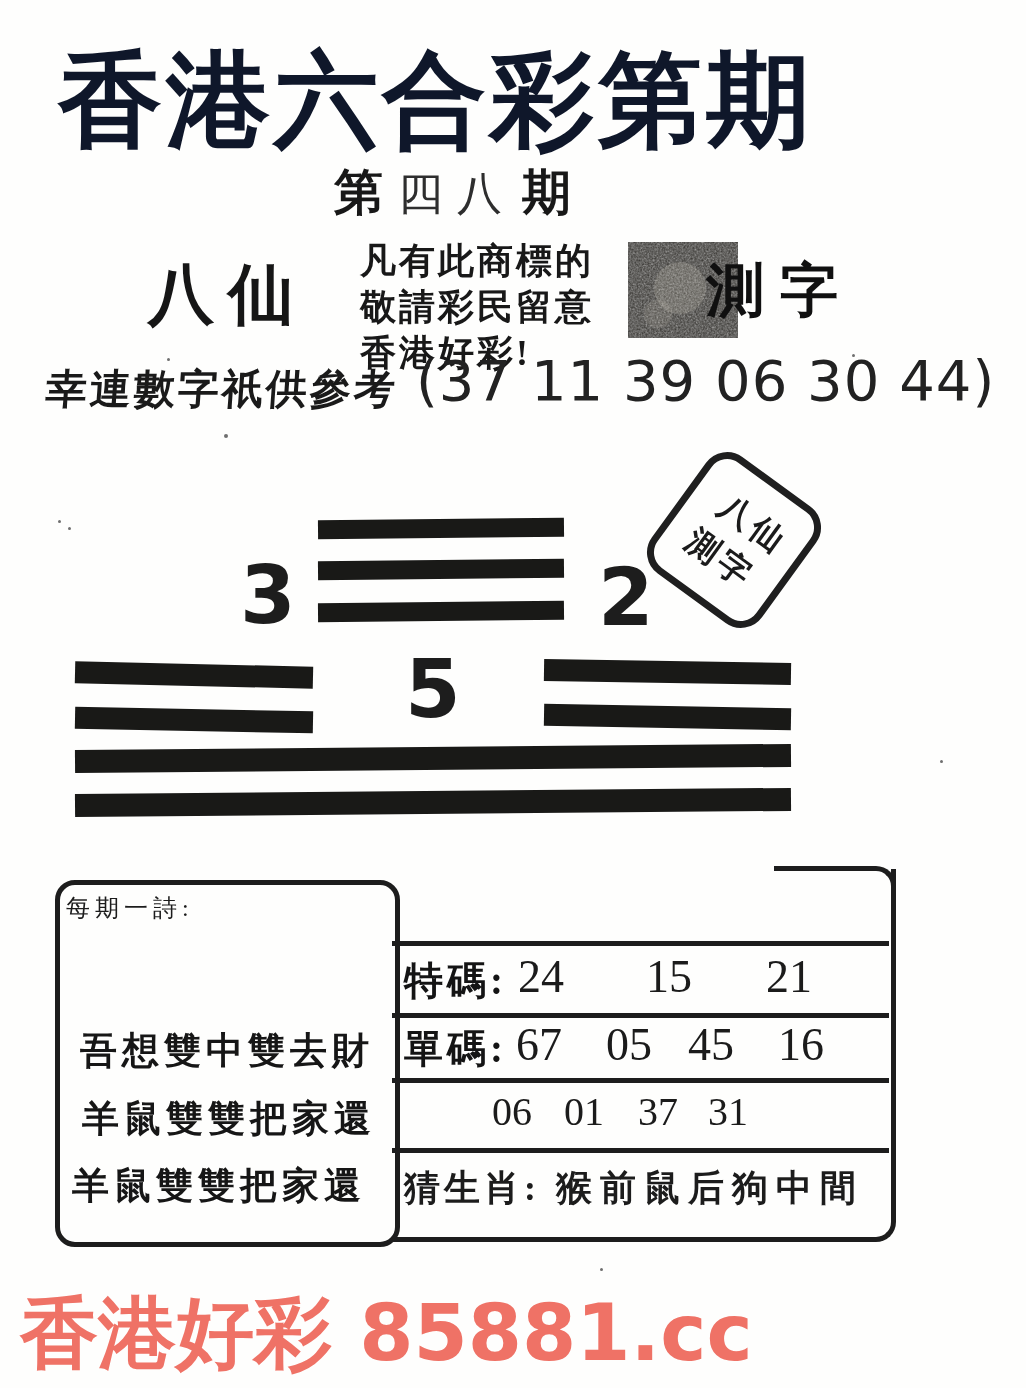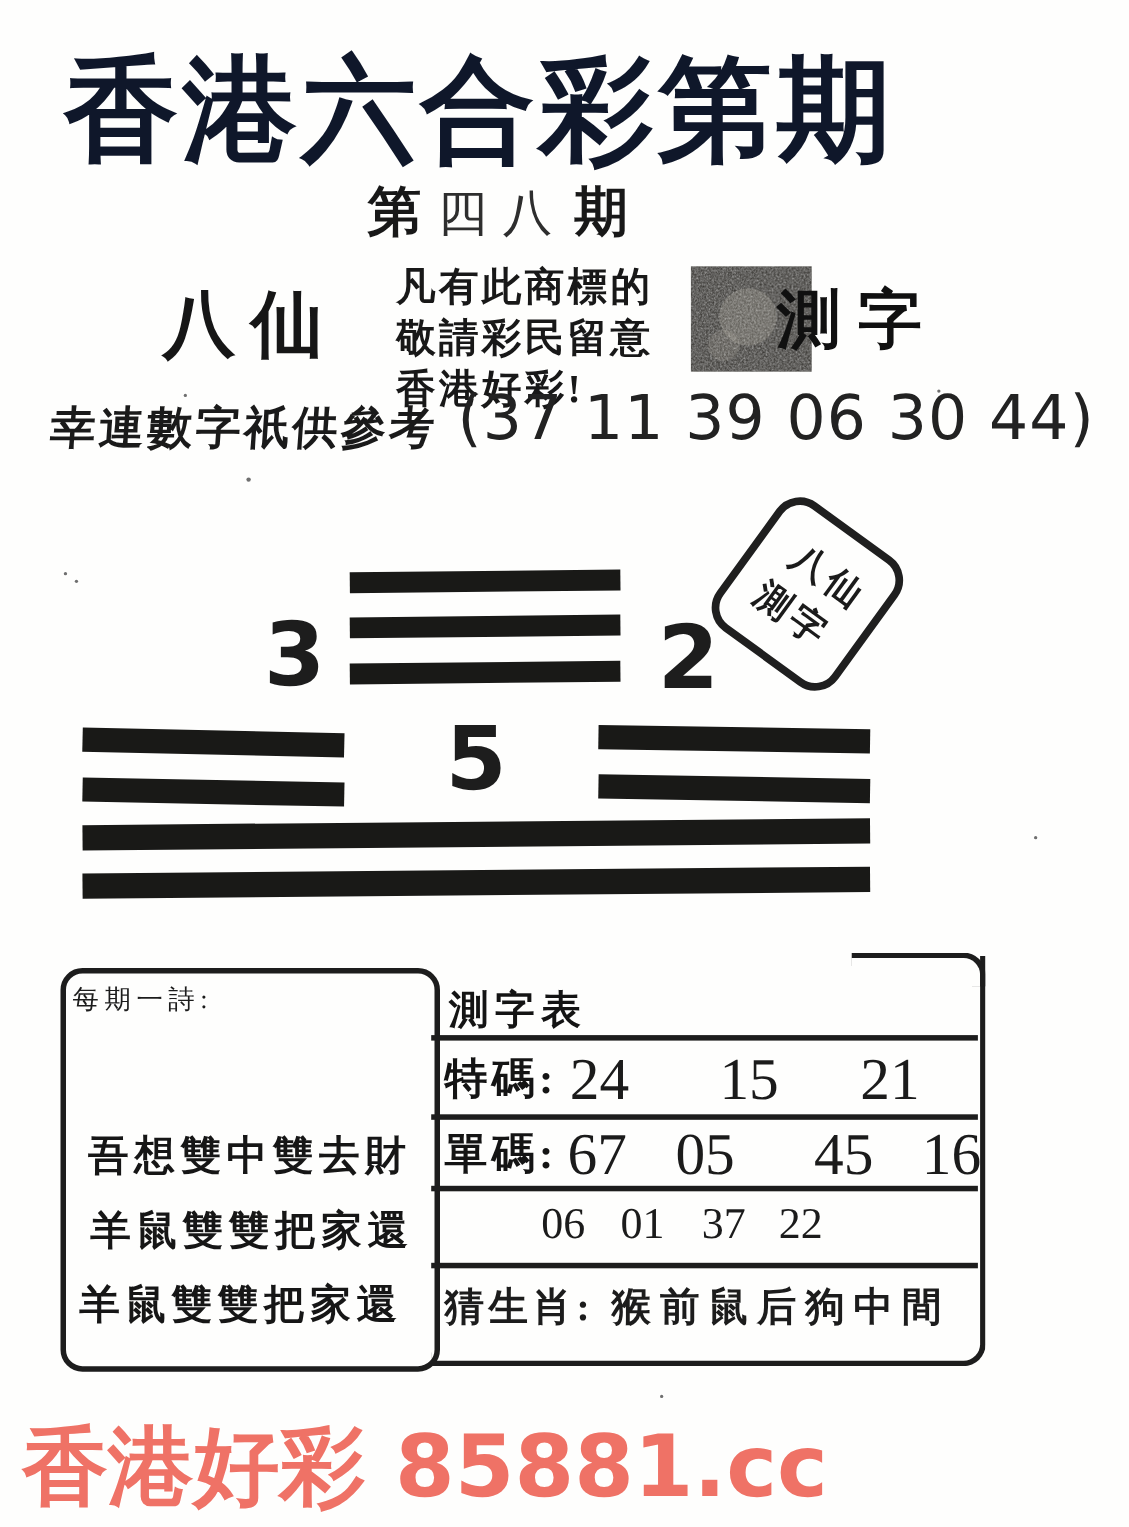--- a/index.html
+++ b/index.html
@@ -47,23 +47,23 @@
   .right-col{left:392px;top:869px;width:499px;height:368px;border-right:5px solid #1d1d1d;
     border-bottom:5px solid #1d1d1d;border-radius:0 0 20px 0;}
   .notch{left:774px;top:866px;width:117px;height:26px;border-top:5px solid #1d1d1d;
     border-right:5px solid #1d1d1d;border-top-right-radius:20px;}
   .hline{left:392px;width:497px;height:5px;background:#1d1d1d;}
 
   .poem-title{left:66px;top:892px;font-size:24px;font-weight:400;letter-spacing:5px;}
   .poem-line{font-size:37px;font-weight:600;letter-spacing:5px;color:#161616;}
 
   .cell-label{font-size:39px;font-weight:700;letter-spacing:4px;color:#141414;}
-  .cell-nums{display:flex;font-size:54px;font-weight:500;color:#1b1b1b;font-family:"Liberation Serif","DejaVu Serif",serif;}
+  .cell-nums{display:flex;font-size:46px;font-weight:500;color:#1b1b1b;font-family:"Liberation Serif","DejaVu Serif",serif;}
   .r2 span:nth-child(1){margin-left:18px}.r2 span:nth-child(2){margin-left:82px}.r2 span:nth-child(3){margin-left:74px}
-  .r3 span:nth-child(1){margin-left:16px}.r3 span:nth-child(2){margin-left:44px}.r3 span:nth-child(3){margin-left:72px}.r3 span:nth-child(4){margin-left:44px}
+  .r3 span:nth-child(1){margin-left:16px}.r3 span:nth-child(2){margin-left:44px}.r3 span:nth-child(3){margin-left:36px}.r3 span:nth-child(4){margin-left:44px}
   .r4{font-size:40px}
   .r4 span:nth-child(2){margin-left:32px}.r4 span:nth-child(3){margin-left:34px}.r4 span:nth-child(4){margin-left:30px}
   .zodiac-label{left:404px;top:1164px;font-size:36px;font-weight:700;letter-spacing:4px;}
   .zodiac-value{left:556px;top:1164px;font-size:36px;font-weight:600;letter-spacing:8px;}
 
   .watermark{
     left:20px;top:1282px;font-size:78px;font-weight:700;letter-spacing:0px;
     font-family:"DejaVu Sans","Liberation Sans",sans-serif;
   }
 
@@ -134,42 +134,41 @@
   <div class="abs poem-line" style="left:82px;top:1094px;">羊鼠雙雙把家還</div>
   <div class="abs poem-line" style="left:72px;top:1161px;">羊鼠雙雙把家還</div>
 
   <div class="abs right-col"></div>
   <div class="abs notch"></div>
   <div class="abs hline" style="top:941px;"></div>
   <div class="abs hline" style="top:1013px;"></div>
   <div class="abs hline" style="top:1078px;"></div>
   <div class="abs hline" style="top:1148px;"></div>
 
-  <div class="abs cell-label" style="left:408px;top:894px;font-size:36px;letter-spacing:6px;">測字表</div>
 
   <div class="abs cell-label" style="left:404px;top:954px;">特碼:</div>
   <div class="abs cell-nums r2" style="left:500px;top:950px;">
     <span>24</span>
     <span>15</span>
     <span>21</span>
   </div>
 
   <div class="abs cell-label" style="left:404px;top:1022px;">單碼:</div>
   <div class="abs cell-nums r3" style="left:500px;top:1018px;">
     <span>67</span>
     <span>05</span>
     <span>45</span>
     <span>16</span>
   </div>
 
   <div class="abs cell-nums r4" style="left:492px;top:1088px;">
     <span>06</span>
     <span>01</span>
     <span>37</span>
-    <span>22</span>
+    <span>31</span>
   </div>
 
   <div class="abs zodiac-label">猜生肖:</div>
   <div class="abs zodiac-value">猴前鼠后狗中間</div>
 
   <div class="abs watermark" id="wm" style="color: rgb(239, 114, 102);">香港好彩 85881.cc</div>
 
   <div class="speck" style="left:167px;top:358px;width:3px;height:3px;"></div>
   <div class="speck" style="left:224px;top:434px;width:4px;height:4px;"></div>
   <div class="speck" style="left:58px;top:520px;width:3px;height:3px;"></div>

